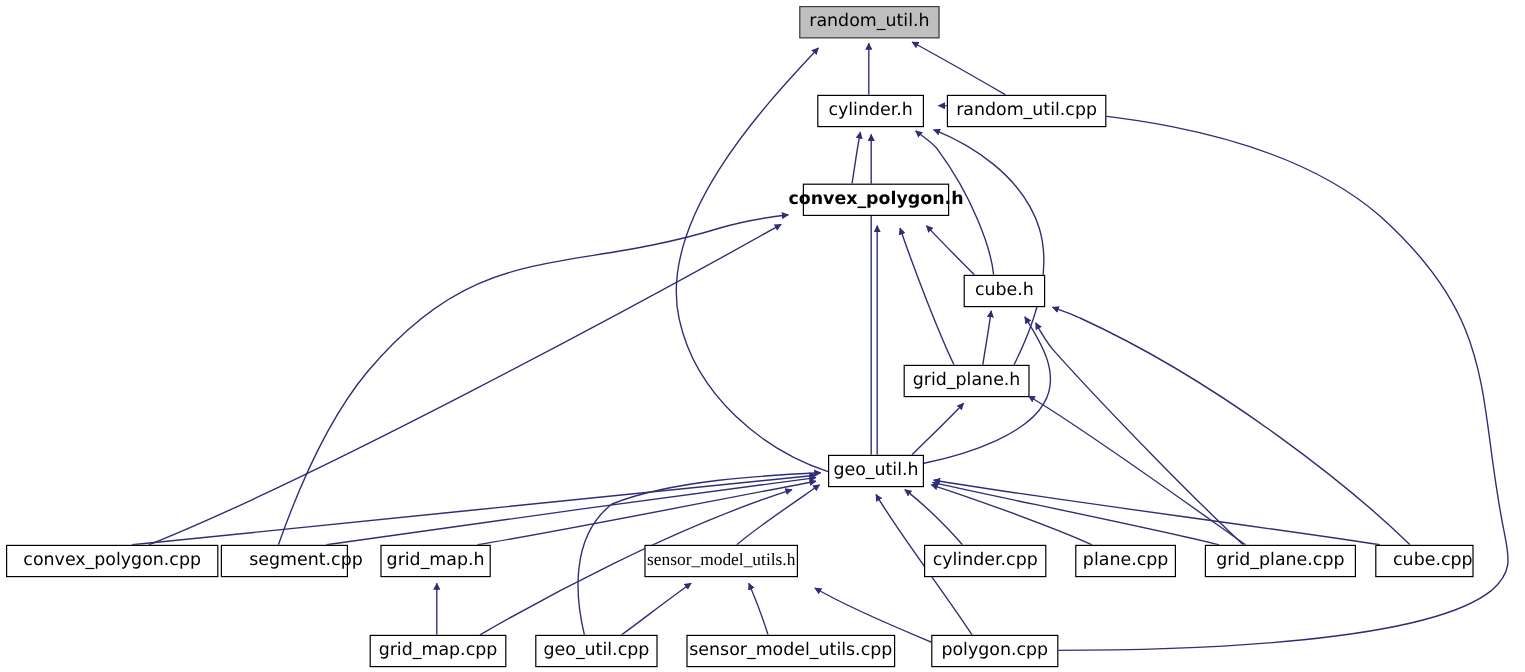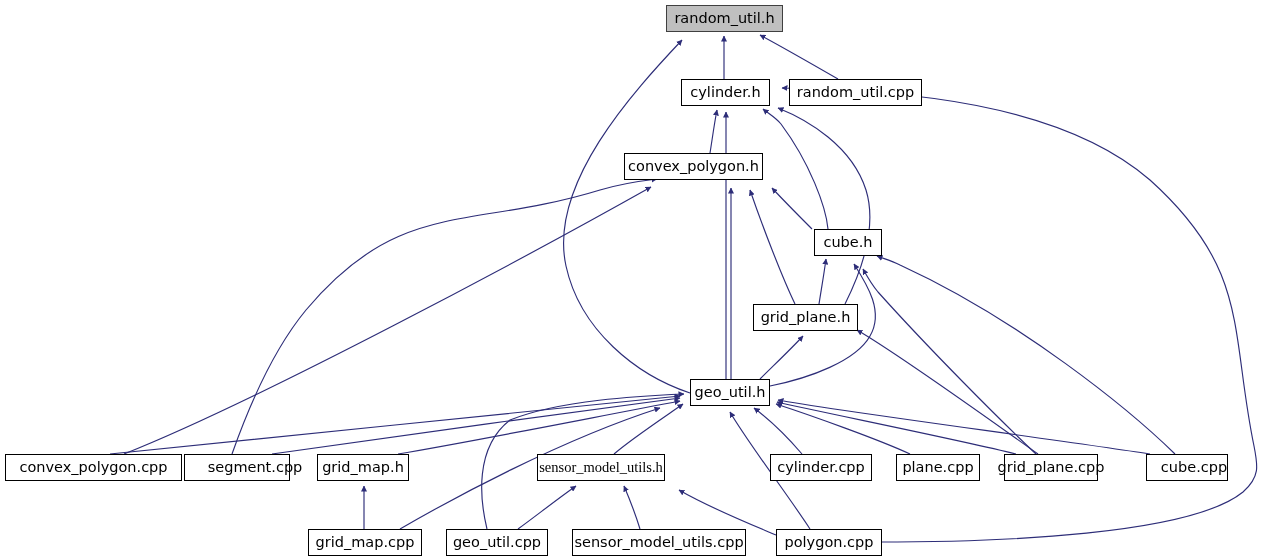--- a/index.html
+++ b/index.html
@@ -64,24 +64,24 @@
   <div id="node-layer">
       <div class="nodebox current" style="left: 666px; top: 5px; width: 117px;">
         <span class="nodelabel">random_util.h</span>
       </div>
       <div class="nodebox" style="left: 681px; top: 79px; width: 89px;">
         <span class="nodelabel">cylinder.h</span>
       </div>
       <div class="nodebox" style="left: 789px; top: 79px; width: 133px;">
         <span class="nodelabel">random_util.cpp</span>
       </div>
-      <div class="nodebox" style="left: 624px; top: 153px; width: 139px;">
+      <div class="nodebox" style="left: 669px; top: 153px; width: 122px; font-weight: bold;">
         <span class="nodelabel">convex_polygon.h</span>
       </div>
-      <div class="nodebox" style="left: 803px; top: 229px; width: 68px; margin-left: 11px;">
+      <div class="nodebox" style="left: 803px; top: 229px; width: 68px;">
         <span class="nodelabel">cube.h</span>
       </div>
       <div class="nodebox" style="left: 753px; top: 304px; width: 105px;">
         <span class="nodelabel">grid_plane.h</span>
       </div>
       <div class="nodebox" style="left: 690px; top: 379px; width: 80px;">
         <span class="nodelabel">geo_util.h</span>
       </div>
       <div class="nodebox" style="left: 5px; top: 454px; width: 177px;">
         <span class="nodelabel">convex_polygon.cpp</span>
@@ -94,21 +94,21 @@
       </div>
       <div class="nodebox" style="left: 537px; top: 454px; width: 128px; font-family: Liberation Serif, serif;">
         <span class="nodelabel">sensor_model_utils.h</span>
       </div>
       <div class="nodebox" style="left: 770px; top: 454px; width: 102px;">
         <span class="nodelabel">cylinder.cpp</span>
       </div>
       <div class="nodebox" style="left: 896px; top: 454px; width: 84px;">
         <span class="nodelabel">plane.cpp</span>
       </div>
-      <div class="nodebox" style="left: 1004px; top: 454px; width: 94px;">
+      <div class="nodebox" style="left: 1004px; top: 454px; width: 126px;">
         <span class="nodelabel">grid_plane.cpp</span>
       </div>
       <div class="nodebox" style="left: 1146px; top: 454px; width: 82px; padding-left: 14px;">
         <span class="nodelabel">cube.cpp</span>
       </div>
       <div class="nodebox" style="left: 308px; top: 529px; width: 114px;">
         <span class="nodelabel">grid_map.cpp</span>
       </div>
       <div class="nodebox" style="left: 446px; top: 529px; width: 102px;">
         <span class="nodelabel">geo_util.cpp</span>

